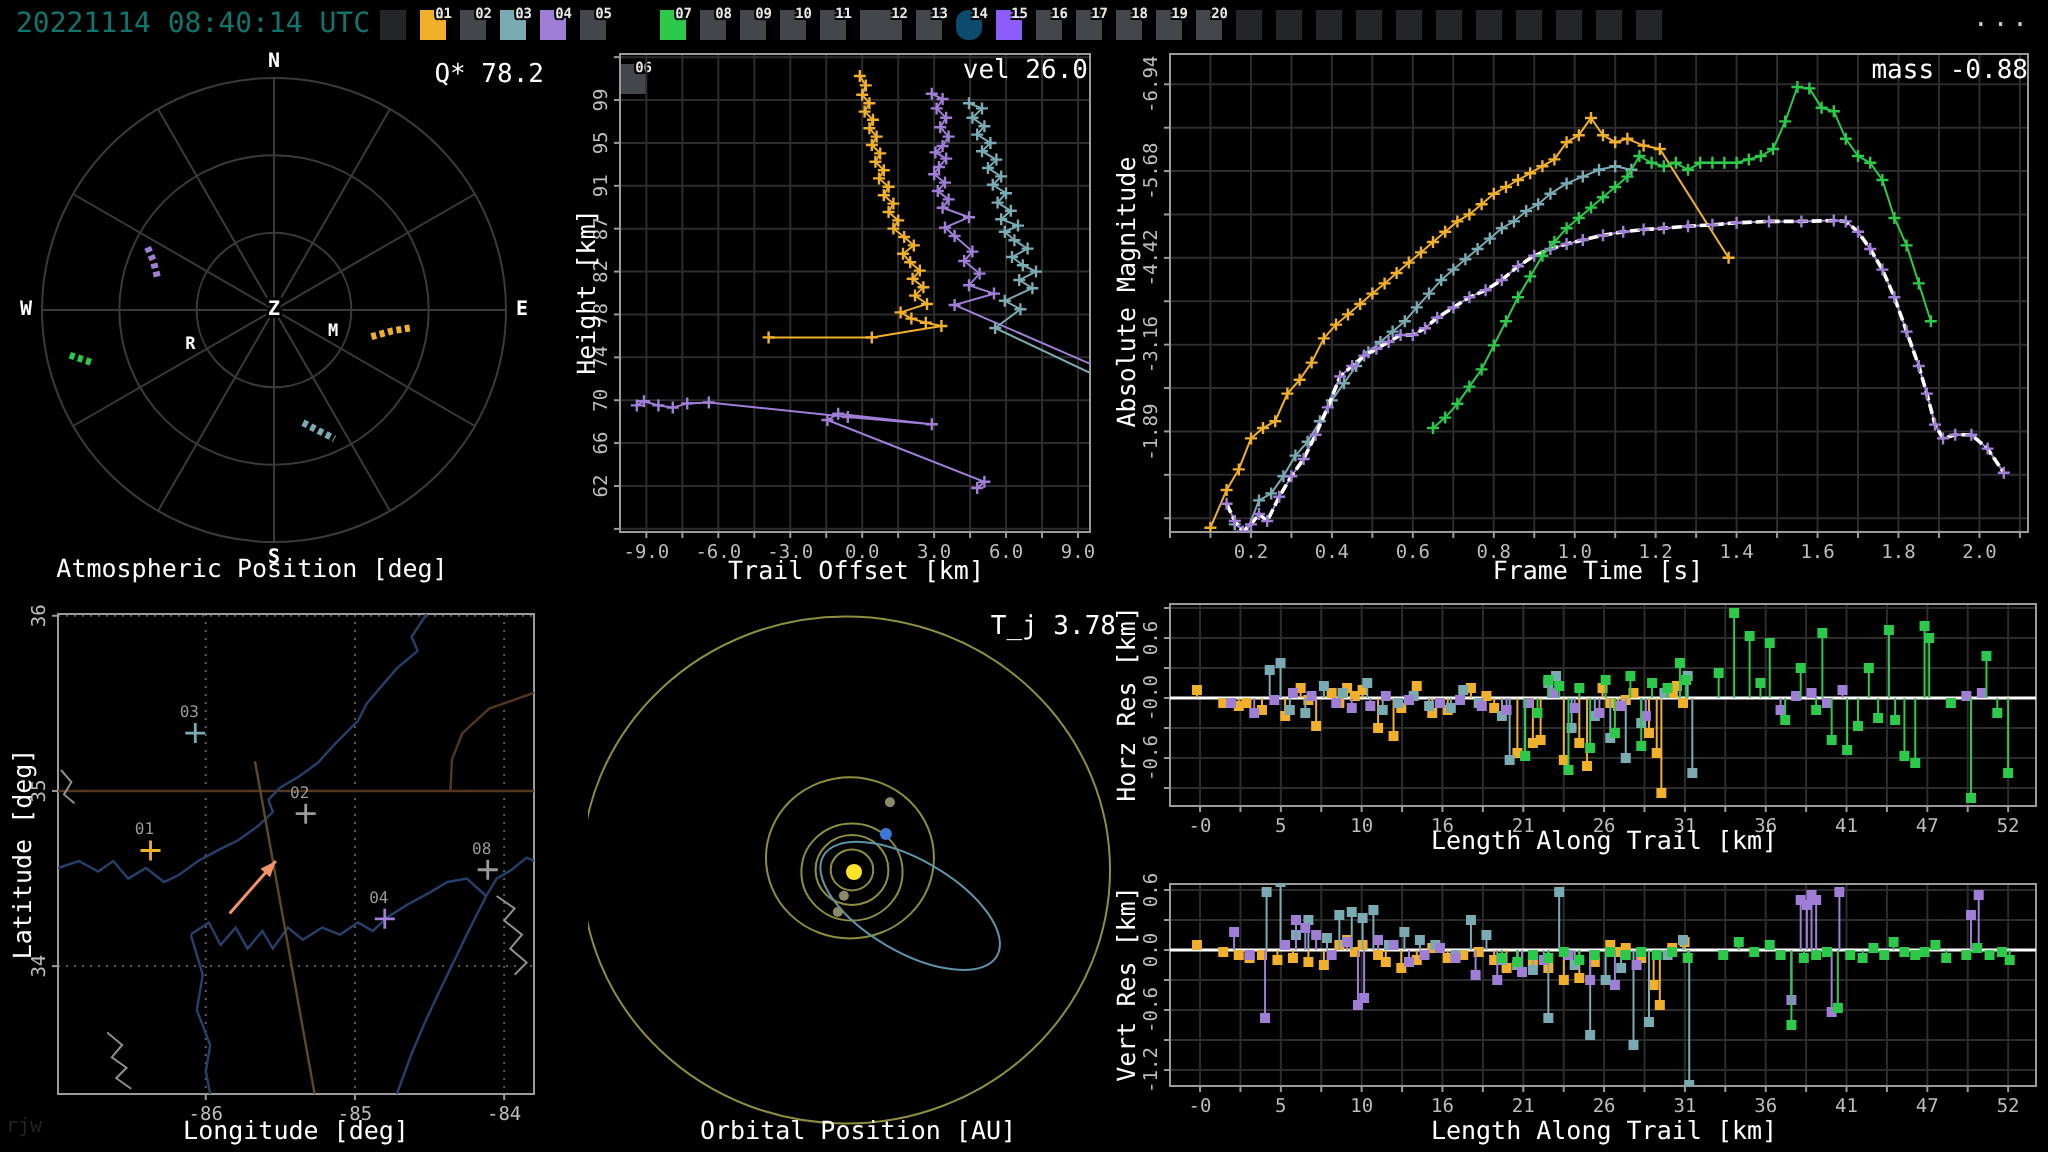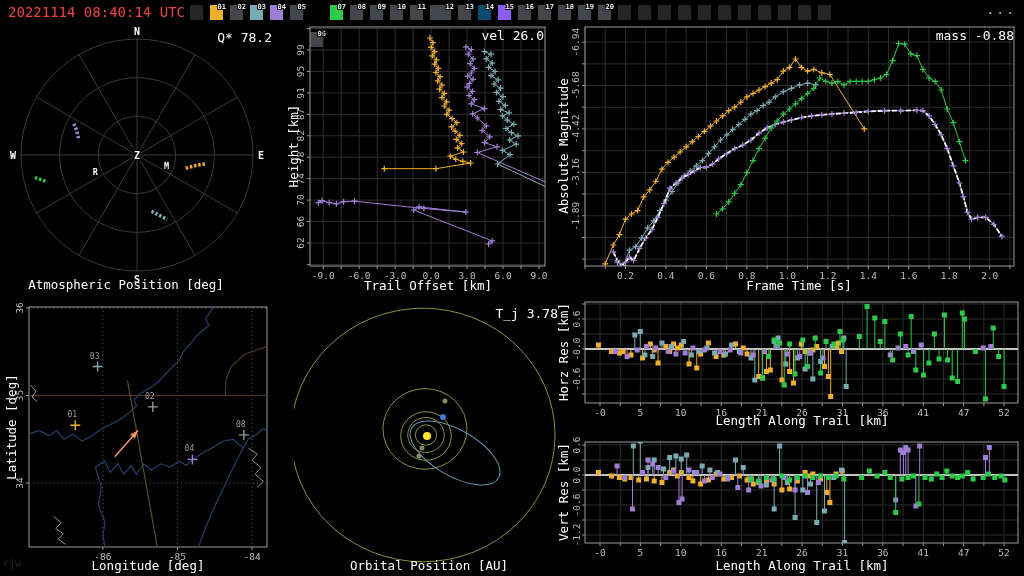--- a/index.html
+++ b/index.html
@@ -1,19 +1,19 @@
 <!DOCTYPE html>
 <html><head>
 <meta charset="utf-8">
 <style>
   html,body{margin:0;padding:0;background:#000;}
   #stage{position:relative;width:1024px;height:576px;background:#000;overflow:hidden;
          font-family:"DejaVu Sans Mono",monospace;}
   #topbar{position:absolute;left:0;top:0;width:1024px;height:24px;}
-  #clock{position:absolute;left:8px;top:4px;font-size:14px;color:#ef4444;white-space:pre;}
+  #clock{position:absolute;left:8px;top:4px;font-size:14px;color:#0f766e;white-space:pre;}
   #stations{position:absolute;left:190px;top:0;height:24px;display:flex;gap:7px;}
   .sbox{position:relative;width:13px;height:15px;margin-top:5px;background:#43464a;}
   .sbox.blank{background:#232527;}
   .sbox b{position:absolute;top:-2px;right:-3px;font-size:7px;font-weight:bold;color:#e8e8e8;
           text-shadow:1px 1px 0 #000,-1px -1px 0 #000,1px -1px 0 #000,-1px 1px 0 #000;}
   #dots{position:absolute;right:8px;top:2px;font-size:13px;color:#ccc;letter-spacing:2px;}
   .panel{position:absolute;}
   .panel svg{position:absolute;left:0;top:0;display:block;}
   .axlabel{position:absolute;transform:translate(-50%,-50%);font-size:12.5px;color:#fff;white-space:nowrap;}
   .axlabel.rot{transform:translate(-50%,-50%) rotate(-90deg);}
@@ -61,21 +61,21 @@
         </div>
         <div class="sbox" style="background: rgb(67, 70, 74);">
           <b>11</b>
         </div>
         <div class="sbox" style="background: rgb(67, 70, 74); padding-left: 8px;">
           <b>12</b>
         </div>
         <div class="sbox" style="background: rgb(67, 70, 74); text-align: right;">
           <b>13</b>
         </div>
-        <div class="sbox" style="background: #0c4a6e;">
+        <div class="sbox" style="background: #0c4a6e; border-radius: 6px;">
           <b>14</b>
         </div>
         <div class="sbox" style="background: #8b5cf6;">
           <b>15</b>
         </div>
         <div class="sbox" style="background: rgb(67, 70, 74);">
           <b>16</b>
         </div>
         <div class="sbox" style="background: rgb(67, 70, 74);">
           <b>17</b>

